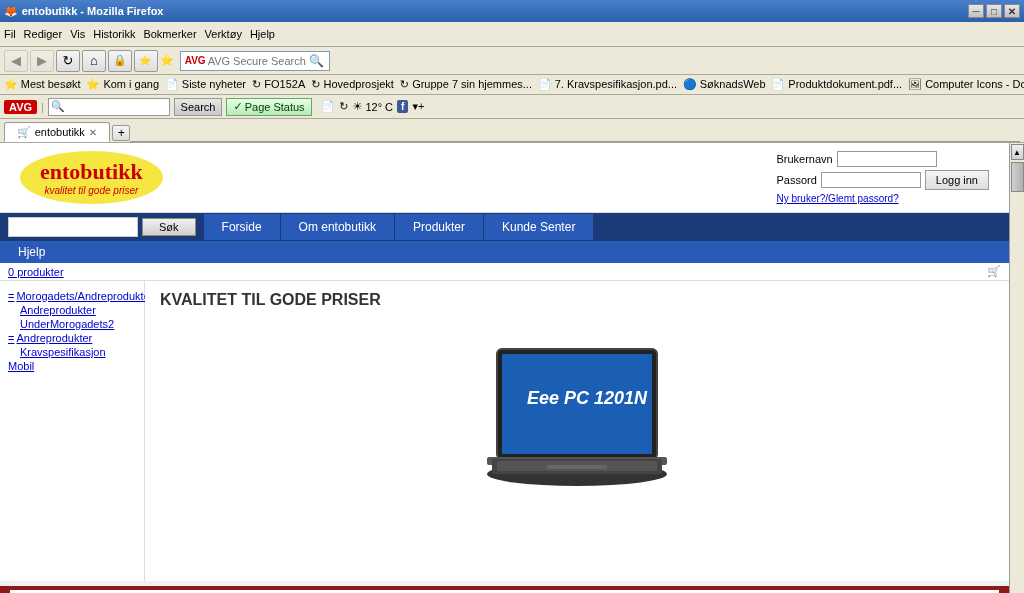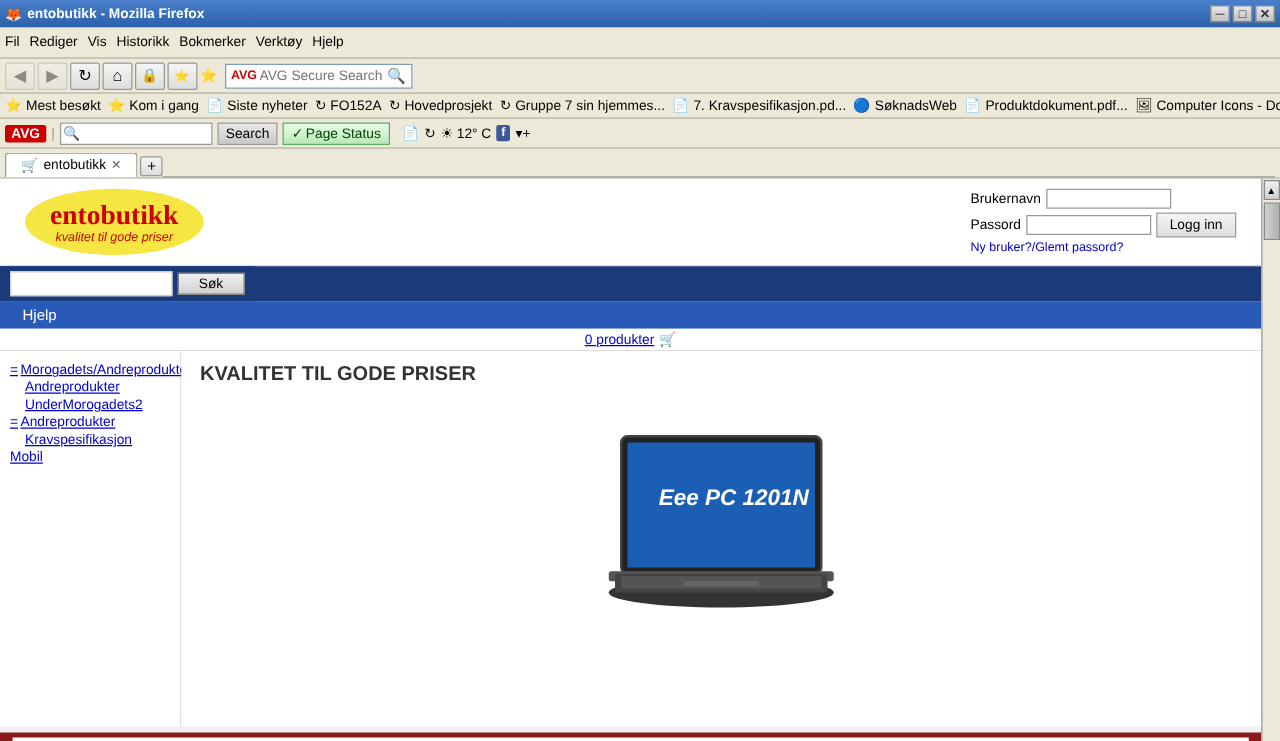--- a/index.html
+++ b/index.html
@@ -252,21 +252,21 @@
       padding: 0 3px;
       width: 100px;
     }
     .login-btn {
       background: linear-gradient(to bottom, #f5f5f5, #ddd);
       border: 1px solid #999;
       padding: 3px 10px;
       font-size: 11px;
       cursor: pointer;
     }
-    .forgot-link { color: #00c; font-size: 10px; cursor: pointer; }
+    .forgot-link { color: #00c; font-size: 10px; text-decoration: underline; cursor: pointer; }
 
     
     .site-nav {
       background: #1a3a7a;
       display: flex;
       align-items: center;
       padding: 0;
       gap: 0;
     }
     .nav-search-area {
@@ -340,21 +340,21 @@
     .sidebar-item.indent1 { padding-left: 12px; }
 
     
     .main-content {
       flex: 1;
       padding: 10px 15px;
       background: white;
     }
     .cart-bar {
       display: flex;
-      justify-content: center;
+      justify-content: space-between;
       align-items: center;
       padding: 2px 8px;
       border-bottom: 1px solid #ddd;
       font-size: 11px;
       background: white;
     }
     .cart-link { color: #00c; text-decoration: underline; cursor: pointer; }
 
     .page-title {
       font-size: 16px;
@@ -504,20 +504,26 @@
           <span class="forgot-link">Ny bruker?/Glemt passord?</span>
         </div>
       </div>
     </div>
 
     <div class="site-nav">
       <div class="nav-search-area">
         <input type="text" class="nav-search-input" style="">
         <button class="nav-search-btn">Søk</button>
       </div>
+      <div class="nav-links">
+        <div class="nav-link">Forside</div>
+        <div class="nav-link">Om entobutikk</div>
+        <div class="nav-link">Produkter</div>
+        <div class="nav-link">Kunde Senter</div>
+      </div>
     </div>
 
     <div class="sub-nav">
       <div class="sub-nav-link">Hjelp</div>
     </div>
 
     <div class="cart-bar">
       <span class="cart-link">0 produkter</span>
       <span style="margin-left:4px">🛒</span>
     </div>

